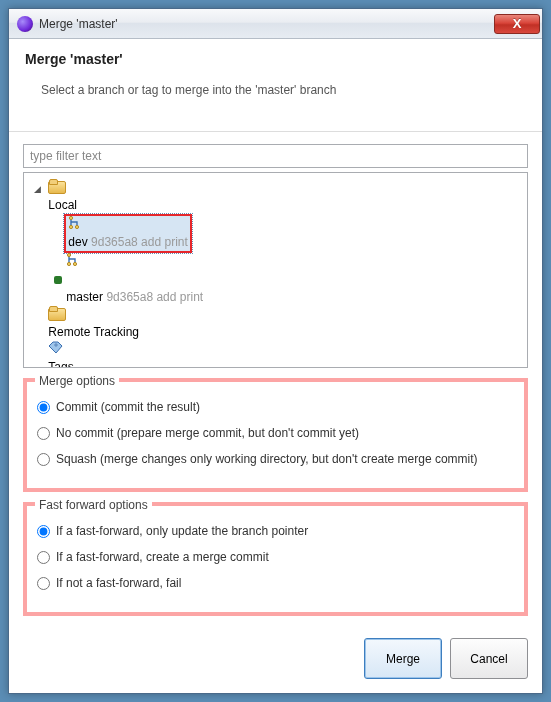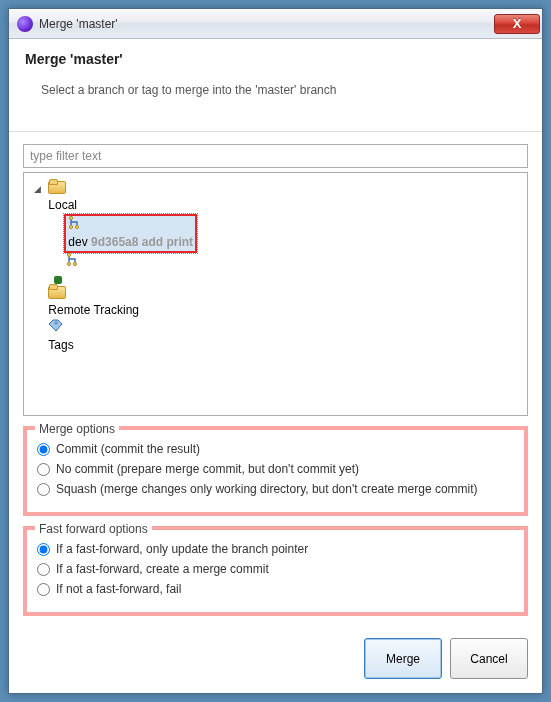--- a/index.html
+++ b/index.html
@@ -23,26 +23,26 @@
 .expander { width: 11px; height: 11px; display: inline-flex; align-items: center; justify-content: center; color: #555; font-size: 9px; cursor: pointer; }
 .expander.none { visibility: hidden; }
 .folder-icon { width: 16px; height: 13px; position: relative; }
 .folder-icon::before { content: ""; position: absolute; left: 0; top: 2px; width: 16px; height: 11px; background: linear-gradient(to bottom, #fbe29a, #e7b94e); border: 1px solid #c79428; border-radius: 2px; }
 .folder-icon::after { content: ""; position: absolute; left: 1px; top: 0; width: 7px; height: 4px; background: #f2cf7a; border: 1px solid #c79428; border-radius: 2px 2px 0 0; }
 .branch-icon { width: 15px; height: 13px; display: inline-block; }
 .branch-icon svg { display: block; }
 .tags-icon { width: 15px; height: 13px; display: inline-block; }
 .tags-icon svg { display: block; }
 .checkout-badge { width: 8px; height: 8px; background: #2a7a2a; border-radius: 2px; display: inline-block; margin-left: -12px; margin-top: 6px; position: relative; z-index: 1; }
-.node-text .dim { color: #9a9a9a; font-weight: bold; }
+.node-text .dim { color: #9a9a9a; }
 .selected { background: #d6e5f3; outline: 1px dotted #6a8db5; }
 .highlight-box { border: 2px solid #e6262a; padding: 0 2px; }
 .options-group { border: 4px solid #fca5a5; margin-top: 10px; padding: 6px 10px 10px 10px; position: relative; }
 .options-group .legend { position: absolute; top: -8px; left: 8px; background: #fff; padding: 0 4px; color: #444; }
-.radio-row { display: flex; align-items: center; gap: 6px; margin: 6px 0; color: #333; }
+.radio-row { display: flex; align-items: center; gap: 6px; margin: 12px 0; color: #333; }
 .radio-row input { margin: 0; }
 .footer { padding: 10px 14px 14px 14px; display: flex; justify-content: flex-end; gap: 8px; }
 .btn { min-width: 78px; height: 41px; border: 1px solid #8e8f93; background: linear-gradient(to bottom, #fdfdfd, #e9e9ea); border-radius: 3px; cursor: pointer; }
 .btn.primary { border: 1px solid #3d7ebf; box-shadow: 0 0 0 1px #9bc4ea inset; background: linear-gradient(to bottom, #f3f8fd, #d7e7f6); }
 </style>
 </head>
 <body>
 
 <div class="window">
   <div class="titlebar">
@@ -90,20 +90,24 @@
               <span class="node">
                 <span class="branch-icon">
                   <svg width="15" height="13" viewBox="0 0 15 13">
                       <path d="M3 2v9M3 6h6v5" stroke="#3a6fb0" stroke-width="1.4" fill="none"></path>
                       <circle cx="3" cy="2" r="1.6" fill="#f2cf5a" stroke="#b08a2a"></circle>
                       <circle cx="9" cy="11" r="1.6" fill="#f2cf5a" stroke="#b08a2a"></circle>
                       <circle cx="3" cy="11" r="1.6" fill="#f2cf5a" stroke="#b08a2a"></circle>
                     </svg>
                 </span>
                 <span class="checkout-badge"></span>
+                <span class="node-text">
+                  <span>master</span>
+                  <span class="dim"> <span>9d365a8</span> <span>add print</span></span>
+                </span>
               </span>
             </li>
           </ul>
         </li>
         <li>
           <span class="expander none"></span>
           <span class="node">
             <span class="folder-icon"></span>
             <span class="node-text">Remote Tracking</span>
           </span>

